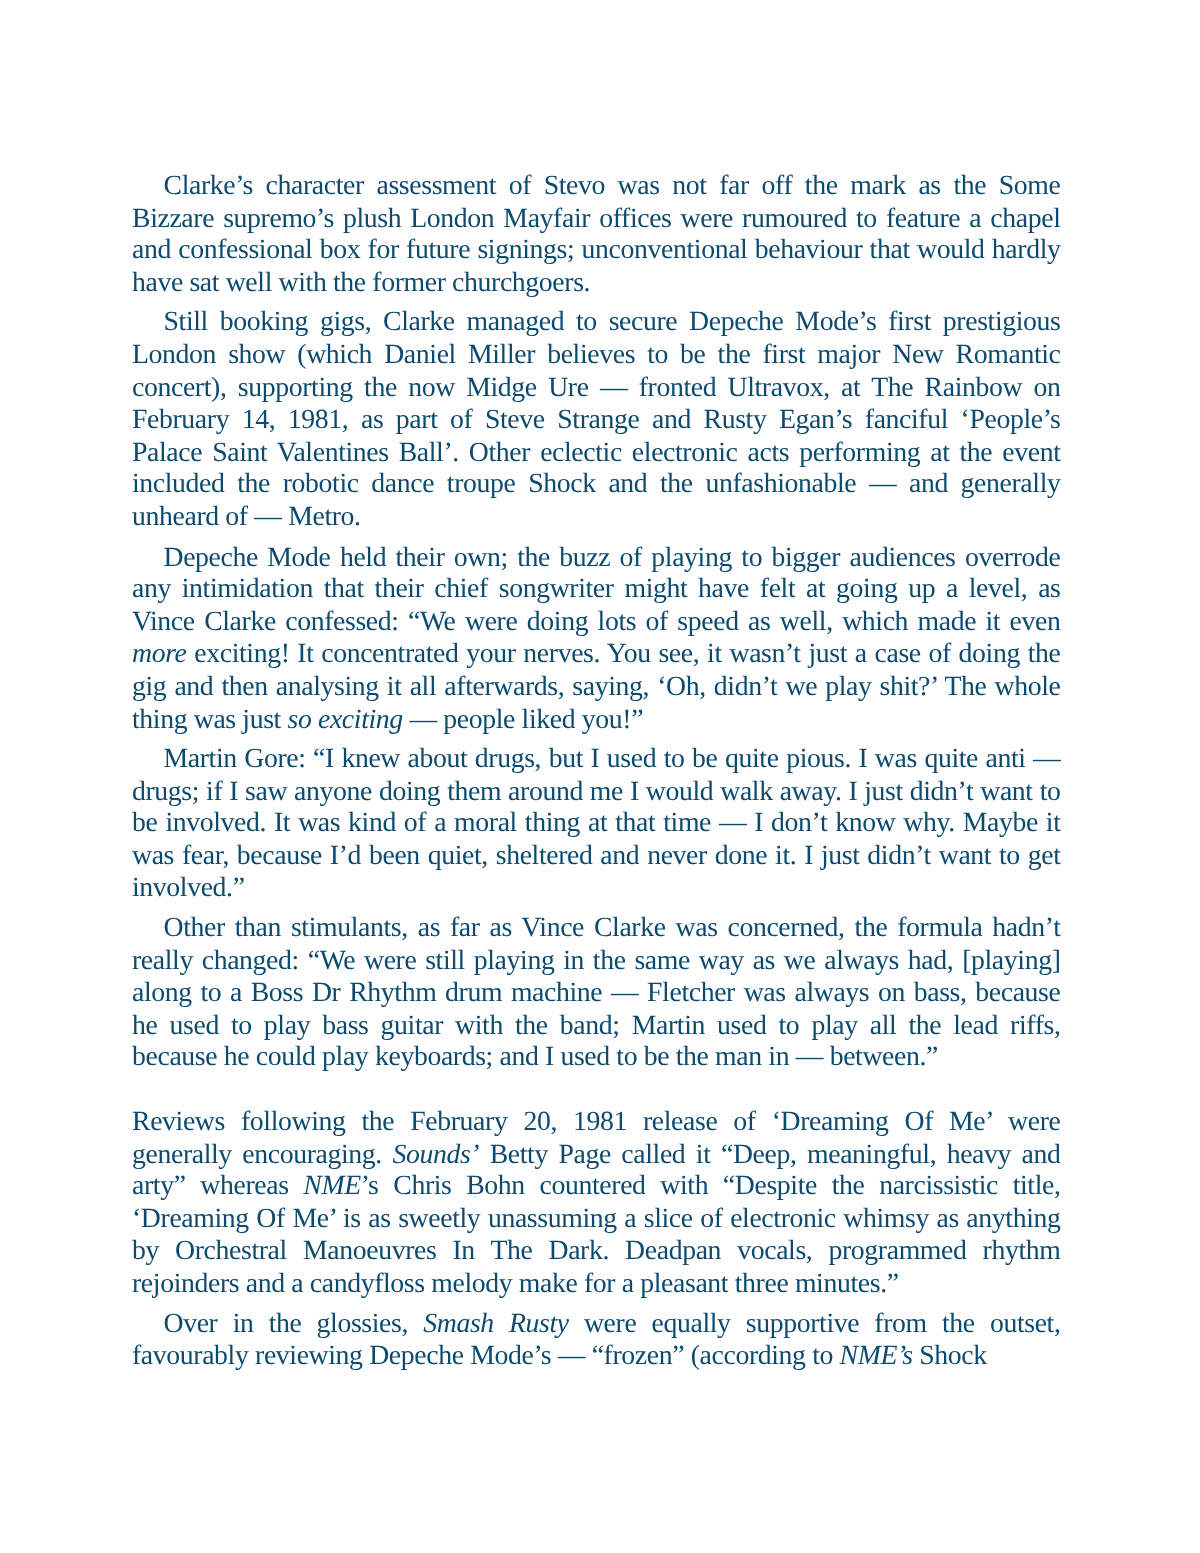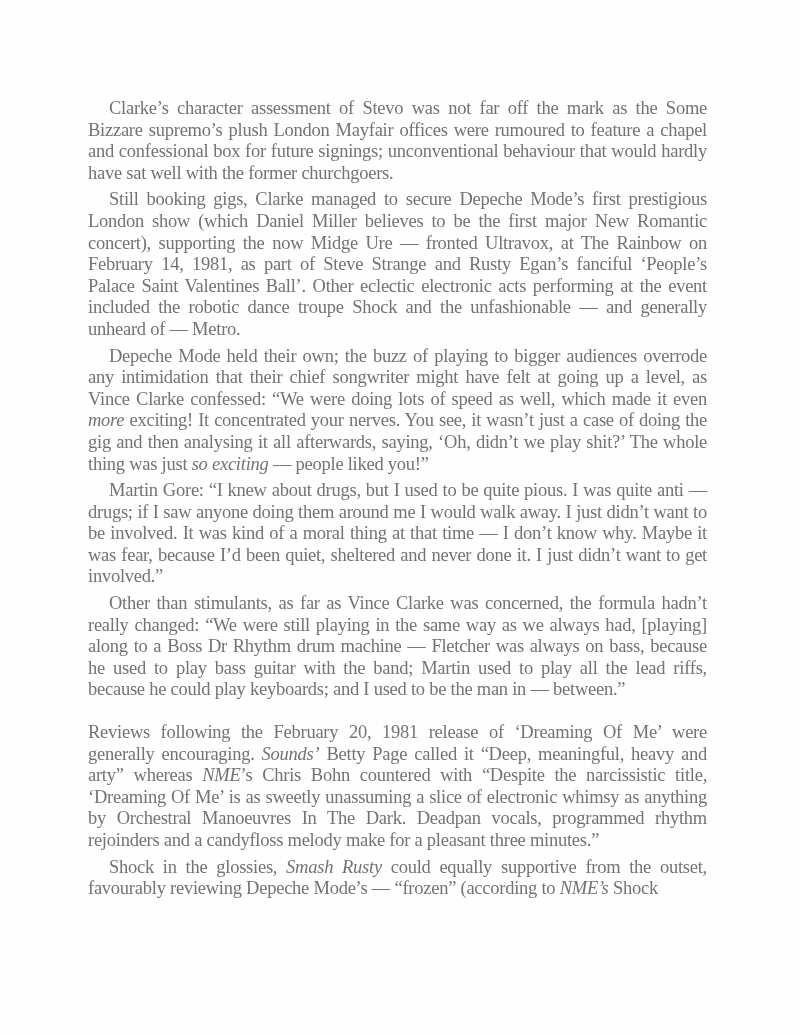--- a/index.html
+++ b/index.html
@@ -15,25 +15,26 @@
   .page {
     position: relative;
     width: 800px;
     height: 1035px;
     box-sizing: border-box;
     background: #fefefe;
     padding: 98px 93px 0 88px;
     overflow: hidden;
   }
   .text-block {
-    color: #737373;
+    color: #0c4a6e;
     font-size: 18.5px;
     line-height: 21.6px;
     letter-spacing: -0.25px;
     text-align: justify;
+    margin-top: 16px;
   }
   .text-block p {
     margin: 0 0 5px 0;
     text-indent: 21px;
   }
   .text-block p.flush {
     text-indent: 0;
   }
   .text-block p.section-gap {
     margin-top: 21px;
@@ -45,15 +46,15 @@
 <body>
 
 <div class="page">
   <div class="text-block">
       <p><span>Clarke’s character assessment of Stevo was not far off the mark as the Some Bizzare supremo’s plush London Mayfair offices were rumoured to feature a chapel and confessional box for future signings; unconventional behaviour that would hardly have sat well with the former churchgoers.</span></p>
       <p><span>Still booking gigs, Clarke managed to secure Depeche Mode’s first prestigious London show (which Daniel Miller believes to be the first major New Romantic concert), supporting the now Midge Ure — fronted Ultravox, at The Rainbow on February 14, 1981, as part of Steve Strange and Rusty Egan’s fanciful ‘People’s Palace Saint Valentines Ball’. Other eclectic electronic acts performing at the event included the robotic dance troupe Shock and the unfashionable — and generally unheard of — Metro.</span></p>
       <p><span>Depeche Mode held their own; the buzz of playing to bigger audiences overrode any intimidation that their chief songwriter might have felt at going up a level, as Vince Clarke confessed: “We were doing lots of speed as well, which made it even </span><i>more</i><span> exciting! It concentrated your nerves. You see, it wasn’t just a case of doing the gig and then analysing it all afterwards, saying, ‘Oh, didn’t we play shit?’ The whole thing was just </span><i>so exciting</i><span> — people liked you!”</span></p>
       <p><span>Martin Gore: “I knew about drugs, but I used to be quite pious. I was quite anti — drugs; if I saw anyone doing them around me I would walk away. I just didn’t want to be involved. It was kind of a moral thing at that time — I don’t know why. Maybe it was fear, because I’d been quiet, sheltered and never done it. I just didn’t want to get involved.”</span></p>
       <p><span>Other than stimulants, as far as Vince Clarke was concerned, the formula hadn’t really changed: “We were still playing in the same way as we always had, [playing] along to a Boss Dr Rhythm drum machine — Fletcher was always on bass, because he used to play bass guitar with the band; Martin used to play all the lead riffs, because he could play keyboards; and I used to be the man in — between.”</span></p>
       <p class="flush section-gap"><span>Reviews following the February 20, 1981 release of ‘Dreaming Of Me’ were generally encouraging. </span><i>Sounds’</i><span> Betty Page called it “Deep, meaningful, heavy and arty” whereas </span><i>NME</i><span>’s Chris Bohn countered with “Despite the narcissistic title, ‘Dreaming Of Me’ is as sweetly unassuming a slice of electronic whimsy as anything by Orchestral Manoeuvres In The Dark. Deadpan vocals, programmed rhythm rejoinders and a candyfloss melody make for a pleasant three minutes.”</span></p>
-      <p><span>Shock in the glossies, </span><i>Smash Rusty</i><span> could equally supportive from the outset, favourably reviewing Depeche Mode’s — “frozen” (according to </span><i>NME’s</i><span> Shock</span></p>
+      <p><span>Over in the glossies, </span><i>Smash Rusty</i><span> were equally supportive from the outset, favourably reviewing Depeche Mode’s — “frozen” (according to </span><i>NME’s</i><span> Shock</span></p>
     </div>
 </div>
 
 </body></html>

